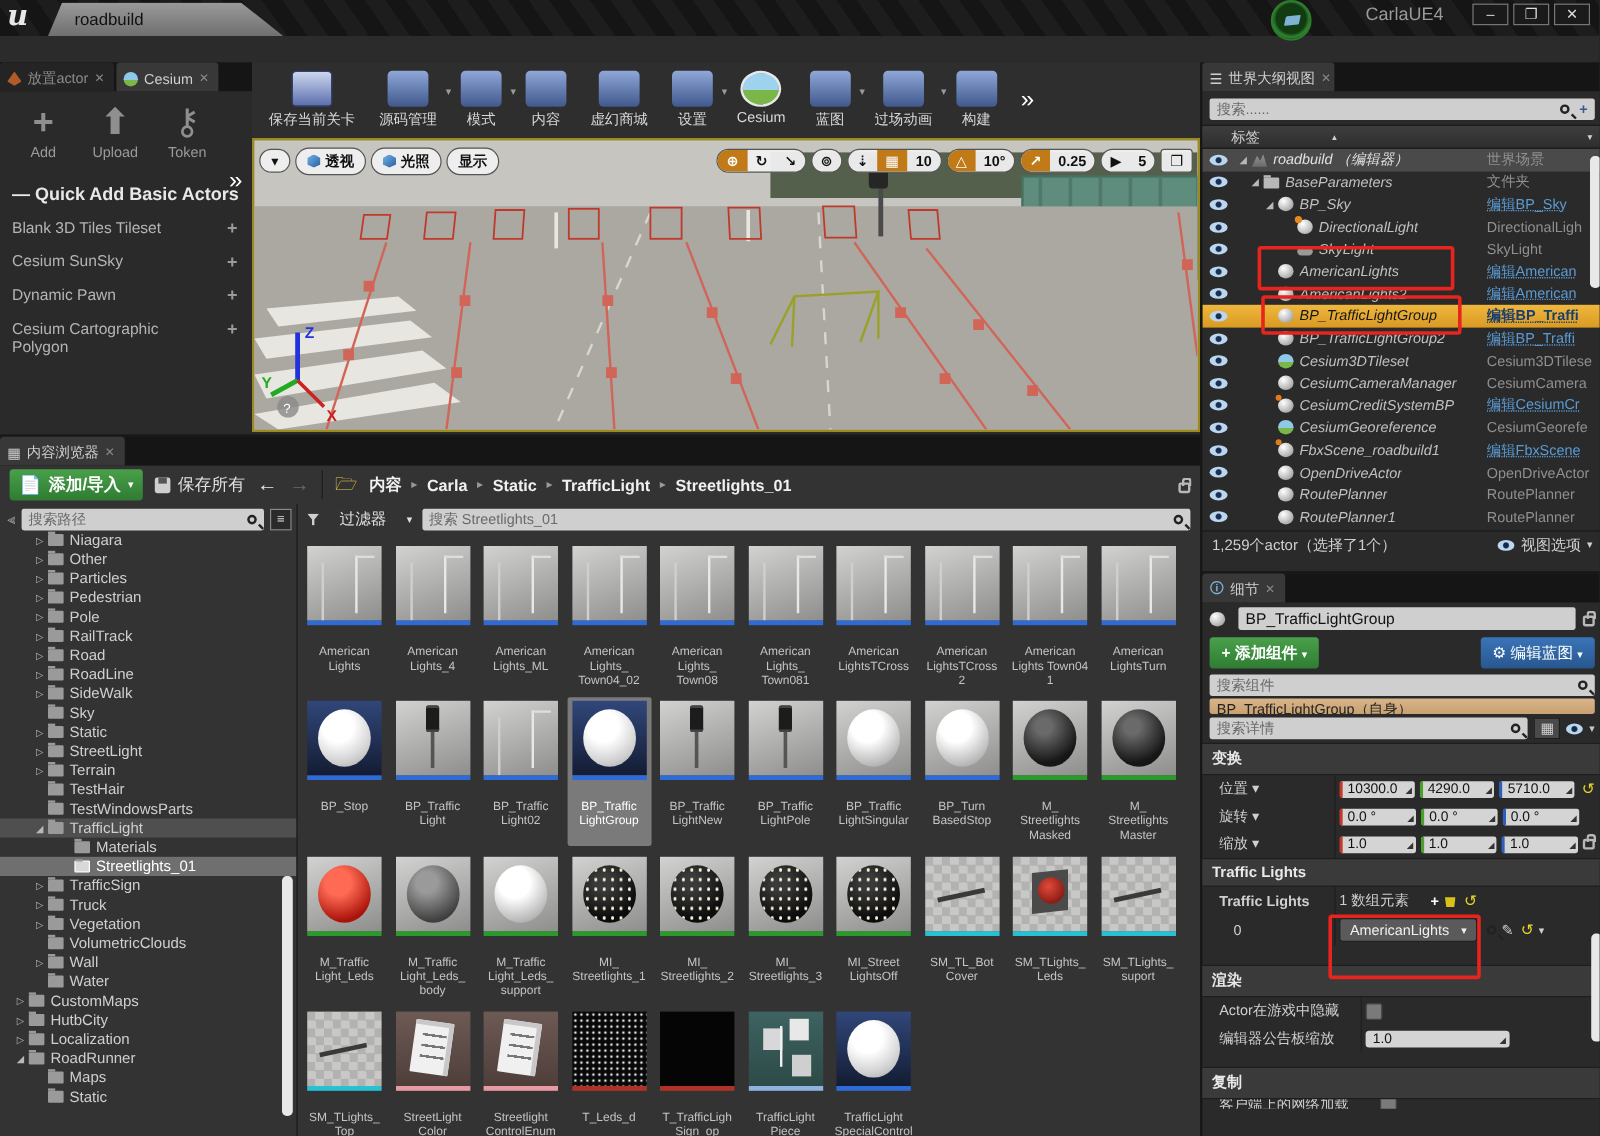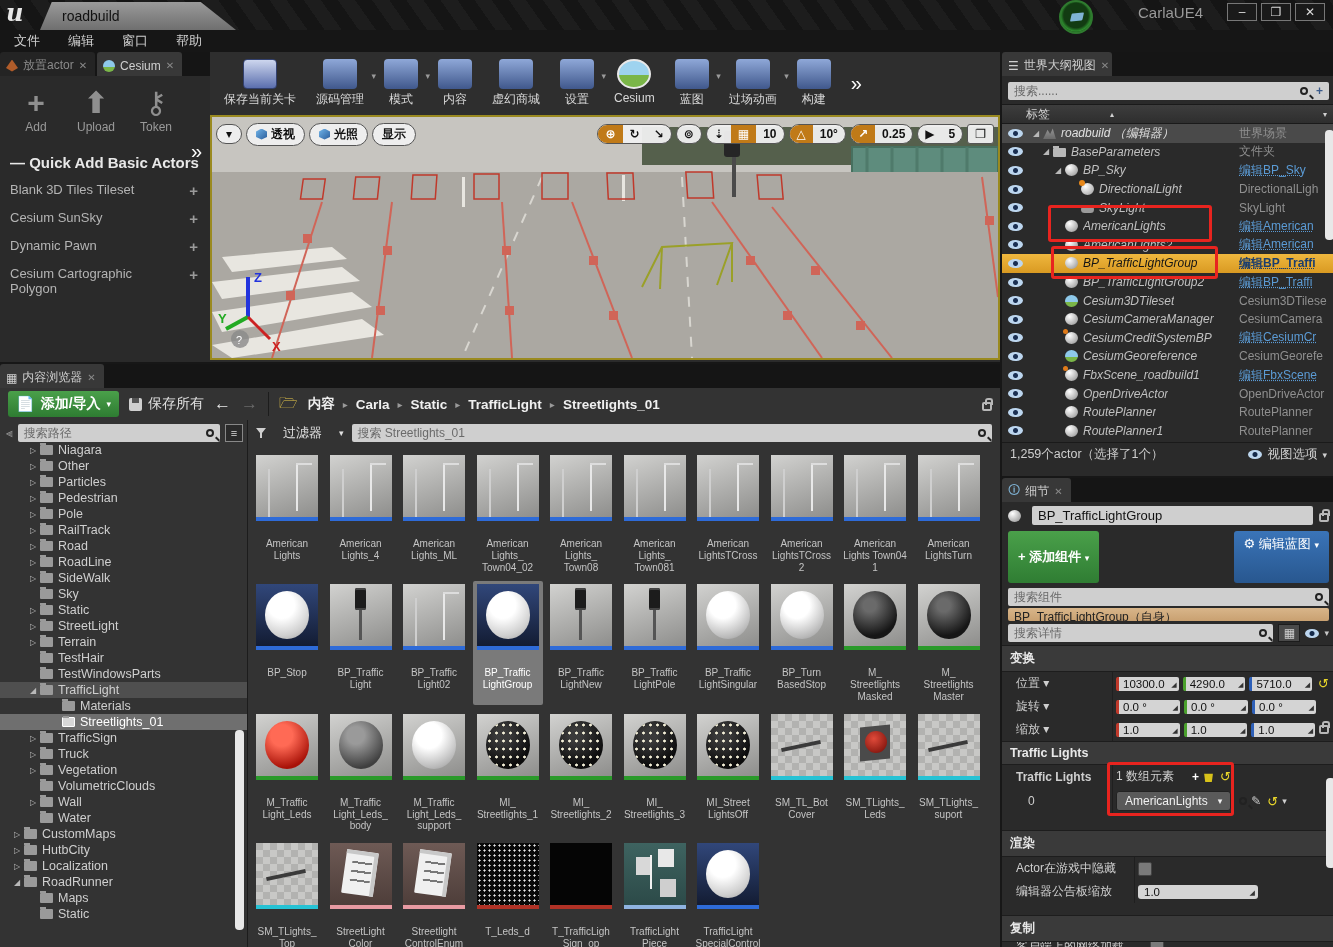--- a/index.html
+++ b/index.html
@@ -90,21 +90,21 @@
   .o-type.link-dark { color:#1a3d6e; text-decoration:underline dotted; font-weight:bold;}
   #ol-footer { height:24px; border-top:1px solid #1a1a1a; display:flex; align-items:center; padding:0 8px; color:#cfcfcf; font-size:12.5px;}
   #ol-scroll { position:absolute; right:1px; top:78px; width:9px; height:110px; background:#e8e8e8; border-radius:4px;}
   
   #details { position:absolute; left:0; top:424px; width:333px; height:471px; border-top:2px solid #171717;}
   #d-name-row { display:flex; align-items:center; gap:6px; padding:4px 6px;}
   #d-name { flex:1; background:#cfcfcf; color:#111; border-radius:2px; padding:2px 6px; font-size:13px;}
   .locki { width:10px; height:9px; border:2px solid #b8b8b8; border-radius:2px; position:relative; margin-top:4px;}
   .locki::before { content:""; position:absolute; left:1px; top:-6px; width:4px; height:5px; border:2px solid #b8b8b8; border-bottom:none; border-radius:3px 3px 0 0;}
   #d-btns { display:flex; justify-content:space-between; padding:2px 6px 5px;}
-  .btn-green { background:linear-gradient(#4aa04a,#2f7d33); color:#fff; font-weight:bold; font-size:13px; padding:17px 10px; border-radius:3px;}
+  .btn-green { background:linear-gradient(#4aa04a,#2f7d33); color:#fff; font-weight:bold; font-size:13px; padding:4px 10px; border-radius:3px;}
   .btn-blue { background:linear-gradient(#3a74b8,#28578f); color:#fff; font-weight:normal; font-size:13px; padding:4px 10px; border-radius:3px;}
   #d-selfrow { margin:2px 6px; background:linear-gradient(#d8b58a,#c9a171); color:#222; font-size:12px; padding:1px 6px; height:13px; overflow:hidden; white-space:nowrap; border-radius:2px;}
   #d-search2 { display:flex; align-items:center; gap:5px; margin:3px 6px;}
   .minibtn { width:22px; height:18px; background:#4a4a4a; border:1px solid #1c1c1c; color:#cfcfcf; text-align:center; line-height:16px; font-size:12px;}
   .sect-h { background:#3a3a3a; border-top:1px solid #1d1d1d; border-bottom:1px solid #1d1d1d; padding:4px 8px; color:#e8e8e8; font-weight:bold; font-size:12.5px;}
   .prop-row { display:flex; align-items:center; padding:3px 6px 3px 14px; gap:4px; position:relative;}
   .prop-label { width:96px; color:#cfcfcf; font-size:12px; flex:none;}
   .vec-field { width:64px; background:#d4d4d4; color:#111; border-radius:2px; font-size:11.5px; padding:1px 3px 1px 4px; position:relative; border-left:3px solid; white-space:nowrap; overflow:hidden;}
   .vec-field::after { content:"◢"; color:#333; font-size:7px; position:absolute; right:2px; top:4px;}
   .bx{border-color:#c0392b}.by{border-color:#4aa02c}.bz{border-color:#2d5fb8}
@@ -206,27 +206,20 @@
     <div id="doc-tab" class="abs">roadbuild</div>
     <div id="app-badge" class="abs">
         <span class="cap"></span>
       </div>
     <div id="app-title" class="abs">CarlaUE4</div>
     <div class="winbtn abs" style="right:76px">–</div>
     <div class="winbtn abs" style="right:42px">❐</div>
     <div class="winbtn abs" style="right:8px">✕</div>
   </div>
 
-  <div id="menubar" class="abs">
-
-  <span class="menu-item">文件</span>
-      <span class="menu-item">编辑</span>
-      <span class="menu-item">窗口</span>
-      <span class="menu-item">帮助</span>
-    </div>
 
   <div id="left-panel" class="abs">
     <div class="tabstrip">
       <div class="tab inactive">
         <span class="tabicon tool"></span>
         <span>放置actor</span>
           <span class="x">✕</span>
       </div>
       <div class="tab">
         <span class="tabicon"></span>

